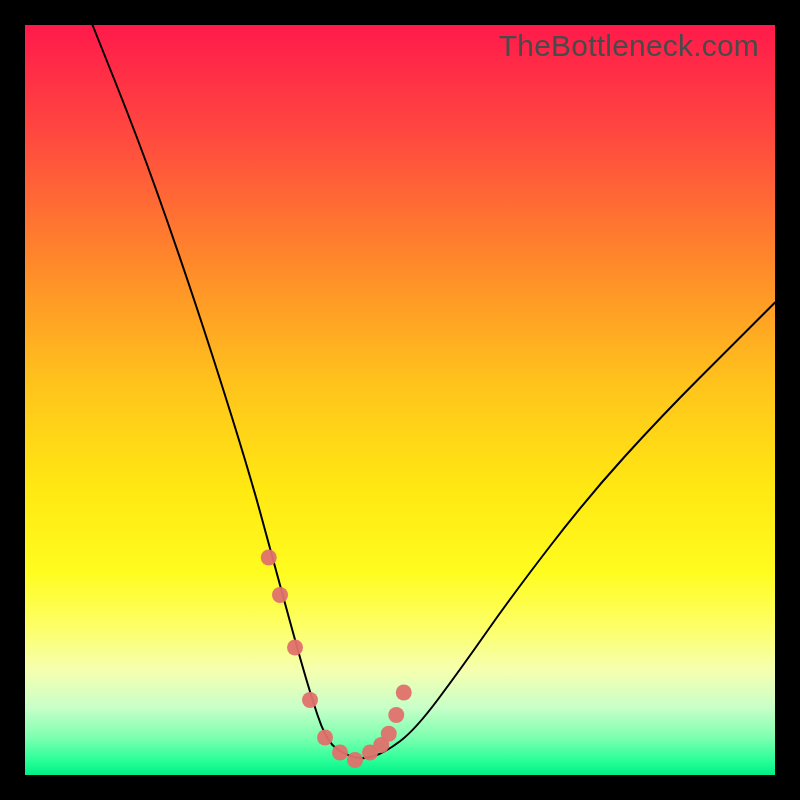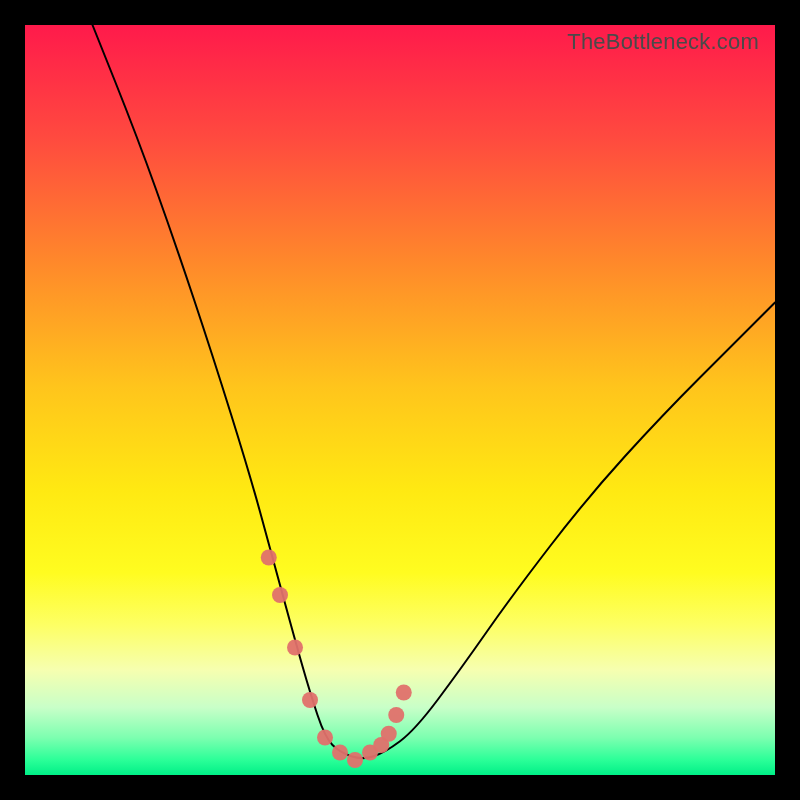--- a/index.html
+++ b/index.html
@@ -30,21 +30,21 @@
       #7dffb0 95%,
       #2bff98 98%,
       #00ef87 100%
     );
   }
   .watermark {
     position: absolute;
     top: 4px;
     right: 16px;
     color: #4a4a4a;
-    font-size: 22px;
+    font-size: 30px;
     font-weight: 500;
     letter-spacing: 0.2px;
   }
   svg.plot {
     position: absolute;
     left: 0;
     top: 0;
     width: 750px;
     height: 750px;
     overflow: visible;

